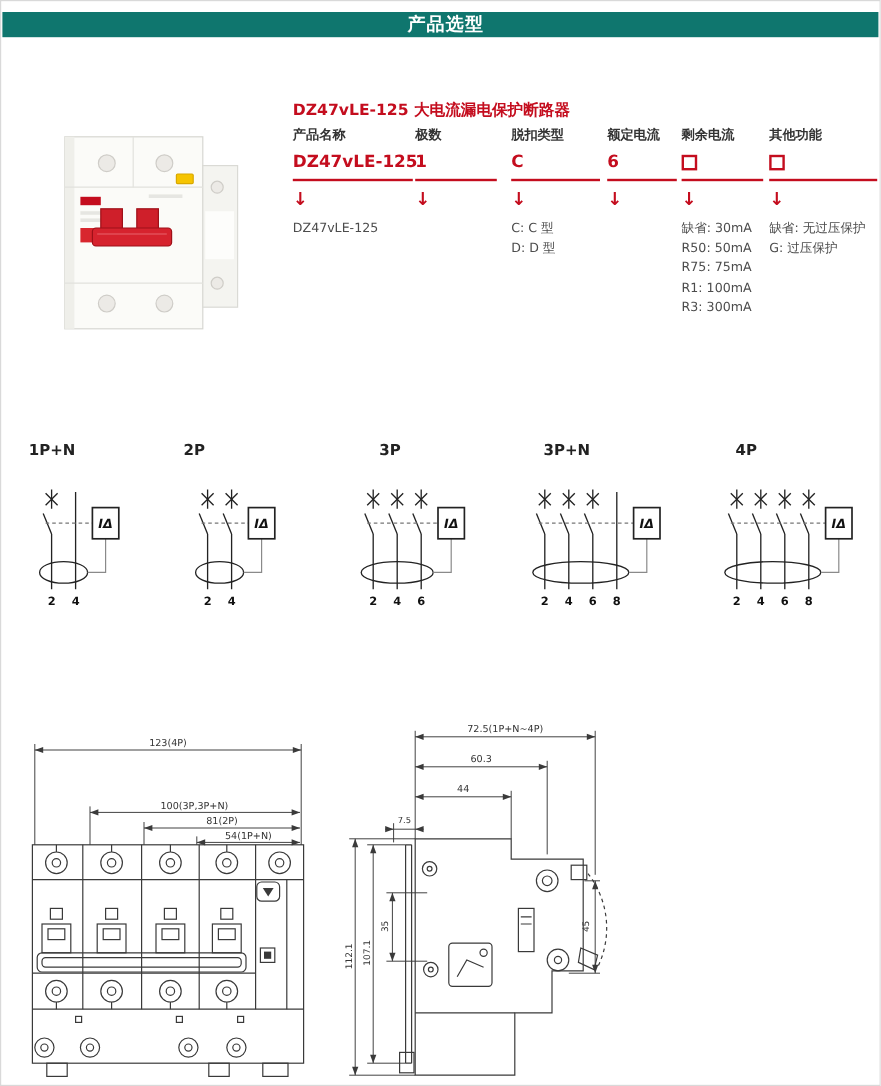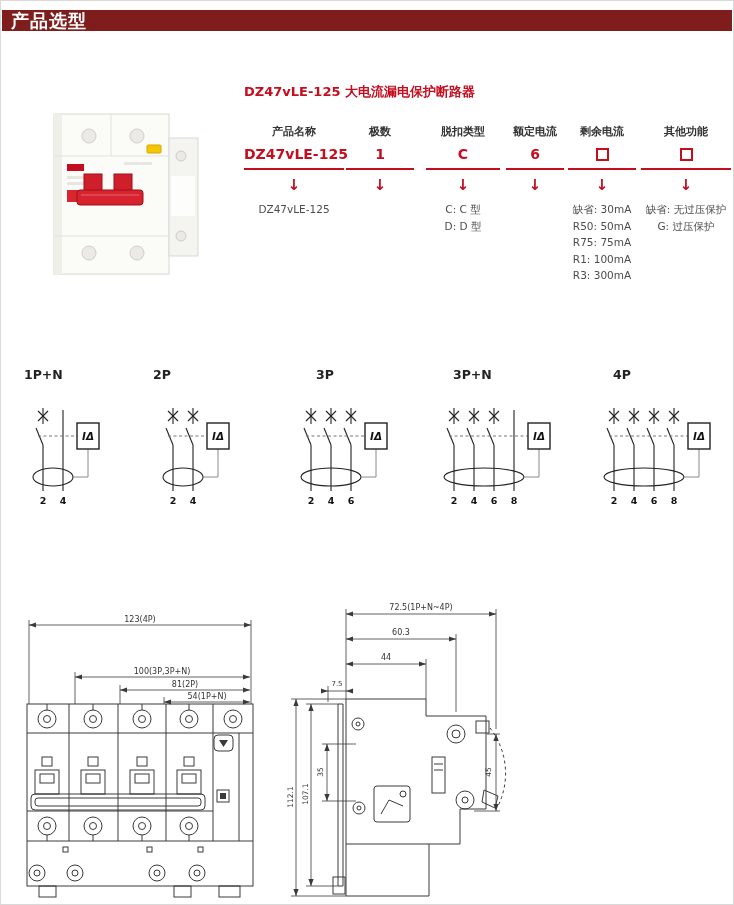--- a/index.html
+++ b/index.html
@@ -1,24 +1,24 @@
 <!DOCTYPE html>
 <html><head>
 <meta charset="utf-8">
 <style>
   html,body{margin:0;padding:0;background:#fff;}
   .page{position:relative;width:732px;height:903px;border:1px solid #d9d9d9;background:#fff;
         font-family:"DejaVu Sans","Liberation Sans",sans-serif;overflow:hidden;}
-  .bar{position:absolute;left:1px;right:1px;height:21px;background:#7f1d1d;color:#fff;
-       font-size:18px;font-weight:bold;line-height:21px;padding-left:9px;box-sizing:border-box;letter-spacing:1px;}
+  .bar{position:absolute;left:1px;right:1px;height:21px;background:#0f766e;color:#fff;
+       font-size:15px;font-weight:bold;line-height:21px;padding-left:9px;box-sizing:border-box;letter-spacing:1px;text-align:center;}
   #bar-selection{top:9px}
   #bar-wiring{top:334px}
   #bar-dims{top:563px;height:23px;line-height:23px}
   .sel-title{position:absolute;left:243px;top:82px;color:#c40d1e;font-size:13px;font-weight:bold;white-space:nowrap;}
-  .sel-col{position:absolute;top:120px;text-align:center;}
+  .sel-col{position:absolute;top:101px;text-align:left;}
   .sel-head{font-size:11px;font-weight:bold;color:#333;height:24px;line-height:22px;white-space:nowrap;}
   .sel-code{height:23px;line-height:18px;font-size:14px;font-weight:bold;color:#c40d1e;white-space:nowrap;}
   .sel-rule{height:0;border-top:2px solid #c40d1e;}
   .sel-arrow{height:31px;line-height:30px;color:#c40d1e;font-size:15px;font-weight:bold;}
   .sel-opts div{font-size:10.5px;color:#4c4c4c;line-height:16.5px;white-space:nowrap;}
   .cbx{display:inline-block;width:9px;height:9px;border:2px solid #c40d1e;margin-top:3px;}
   .wire-label{position:absolute;top:366px;width:90px;text-align:left;font-size:12.5px;font-weight:bold;color:#222;}
   .abs{position:absolute;}
   svg text{font-family:"DejaVu Sans","Liberation Sans",sans-serif;}
 </style>

